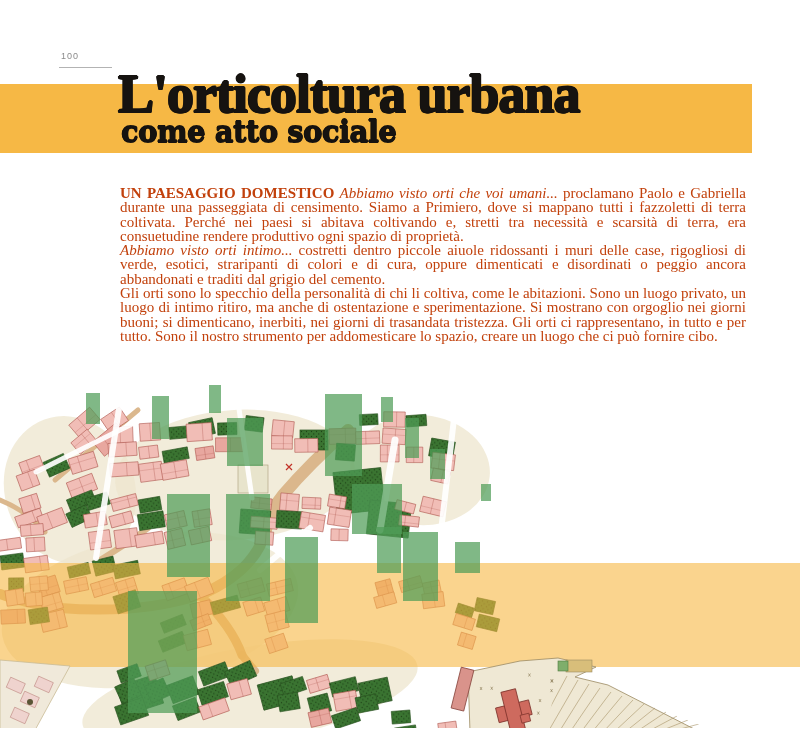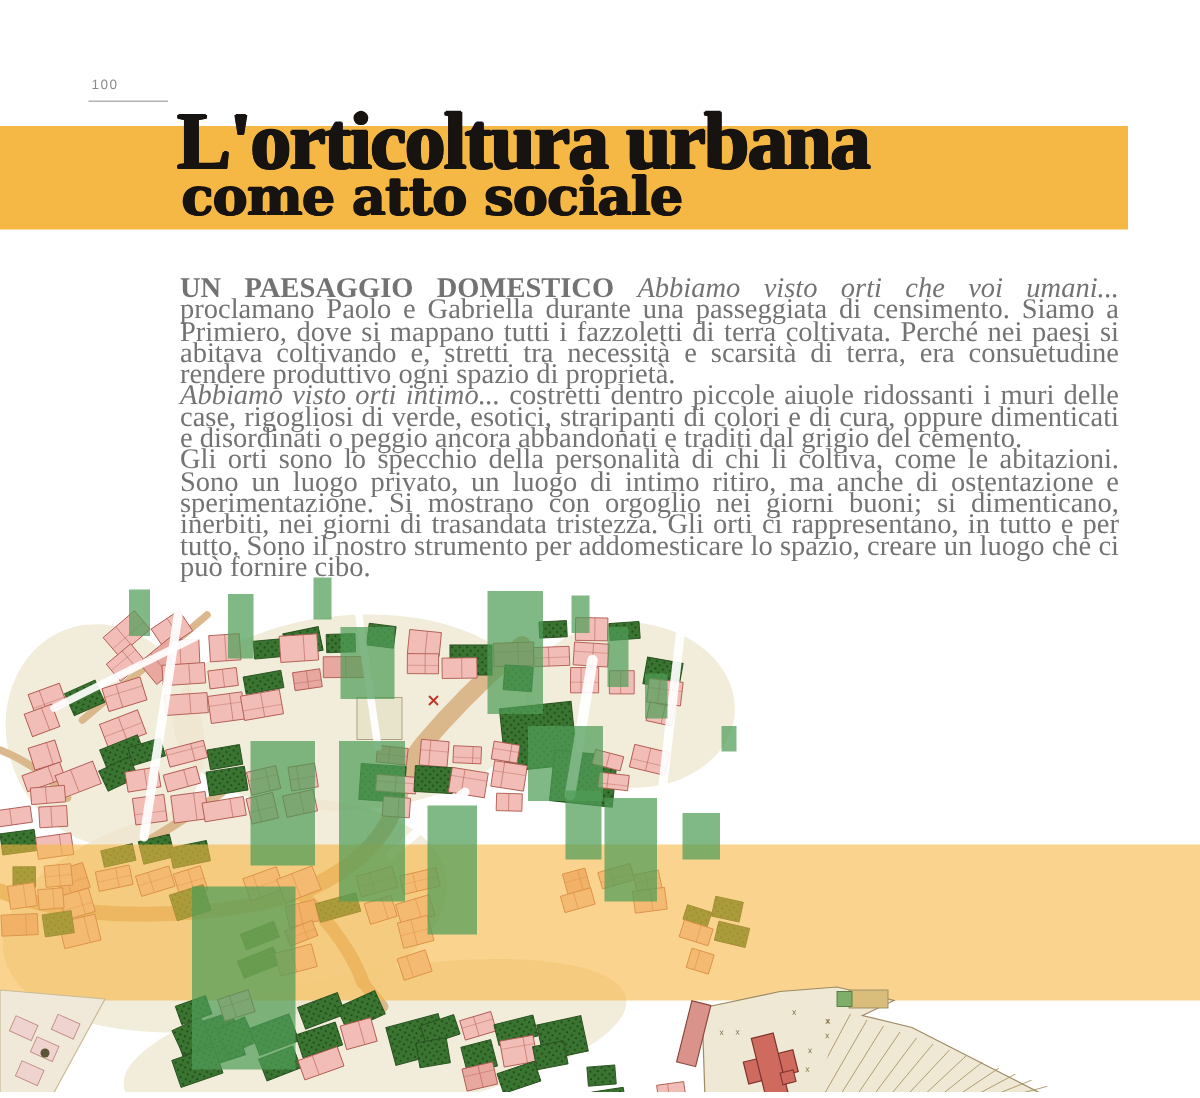--- a/index.html
+++ b/index.html
@@ -17,28 +17,28 @@
 
   
   .headline{position:absolute;left:118px;top:66px;margin:0;
             font-family:Liberation Serif, serif;font-weight:bold;
             font-size:54px;line-height:56px;letter-spacing:-1px;color:#161310;
             text-shadow:0.9px 0 currentColor,-0.9px 0 currentColor,0 0.9px currentColor,
                         0 -0.9px currentColor,0.7px 0.7px currentColor,-0.7px 0.7px currentColor;
             white-space:nowrap;}
   .subhead{position:absolute;left:121px;top:116px;margin:0;
            font-family:"DejaVu Serif",serif;font-weight:bold;
-           font-size:35px;line-height:32px;letter-spacing:-0.5px;color:#161310;
+           font-size:29px;line-height:32px;letter-spacing:-0.5px;color:#161310;
            text-shadow:0.6px 0 currentColor,-0.6px 0 currentColor,0 0.6px currentColor,
                        0 -0.6px currentColor;
            white-space:nowrap;}
 
   
-  .article{position:absolute;left:120px;top:186px;width:626px;color:#737373;
-           font-size:19px;line-height:14.3px;}
+  .article{position:absolute;left:120px;top:186px;width:626px;color:#c2410c;
+           font-size:15px;line-height:14.3px;}
   .article p{margin:0;text-align:justify;}
   .seg-bold{font-weight:bold;}
   .seg-italic{font-style:italic;}
 
   
   .map-wrap{position:absolute;left:0;top:380px;width:800px;height:352px;}
   svg{display:block;}
 </style>
 </head>
 <body>

